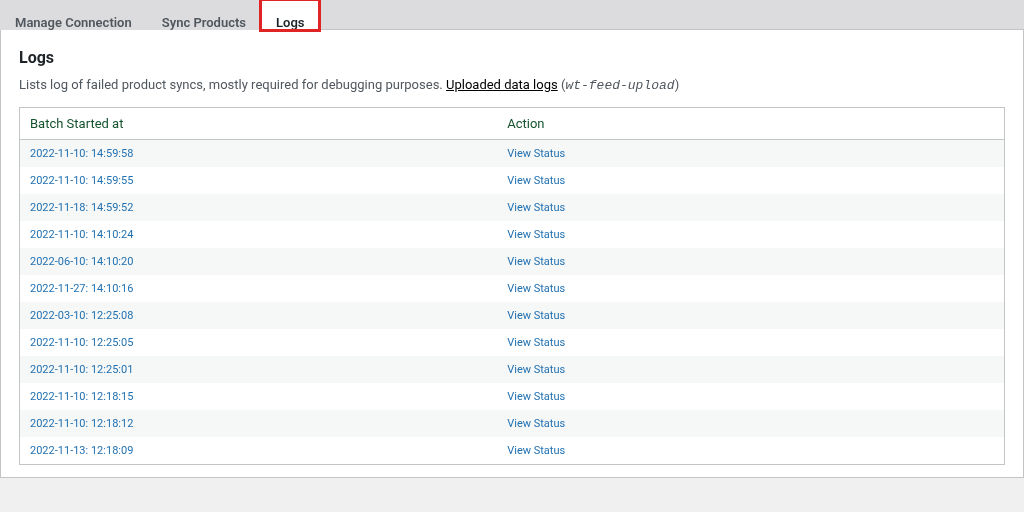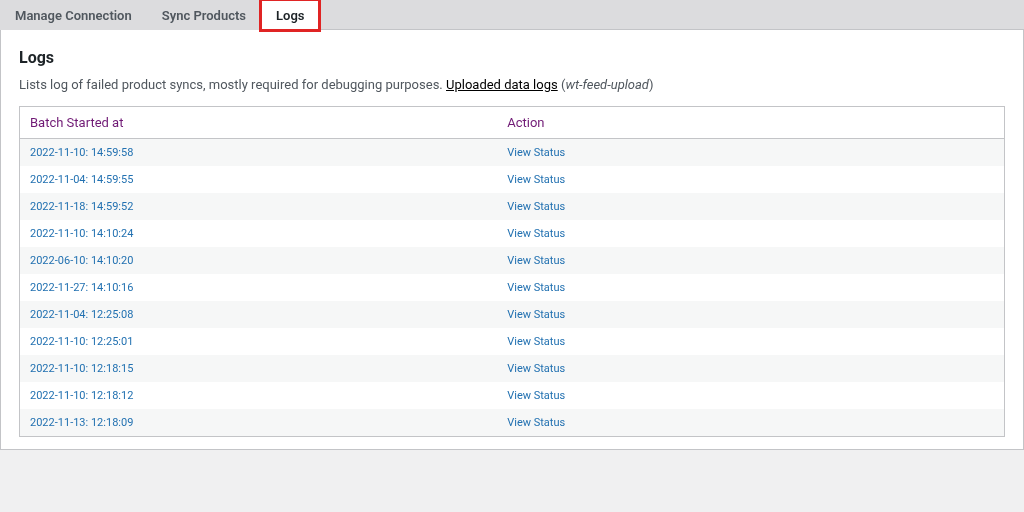--- a/index.html
+++ b/index.html
@@ -19,21 +19,21 @@
     .page-wrap {
       padding: 0;
     }
     .tabs-bar {
       display: flex;
       border-bottom: 1px solid #c3c4c7;
       background: #dcdcde;
       height: 30px;
     }
     .tab {
-      padding: 7px 14px 6px;
+      padding: 14px 14px 6px;
       font-size: 13px;
       font-weight: 600;
       color: #50575e;
       cursor: pointer;
       border: 1px solid transparent;
       border-bottom: none;
       margin-bottom: -1px;
       background: #dcdcde;
     }
     .tab.active {
@@ -63,33 +63,34 @@
       font-size: 13px;
       color: #50575e;
       margin-bottom: 14px;
     }
     .panel-desc a {
       color: #000000;
       text-decoration: underline;
     }
     .panel-desc .slug {
       font-style: italic;
+      font-family: Liberation Mono, monospace;
     }
     table.logs {
       width: 100%;
       border-collapse: collapse;
       border: 1px solid #c3c4c7;
       background: #fff;
       table-layout: fixed;
     }
     table.logs thead th {
       text-align: left;
       font-weight: 400;
       font-size: 13px;
-      color: #701a75;
+      color: #14532d;
       padding: 8px 10px;
       border-bottom: 1px solid #c3c4c7;
       background: #fff;
     }
     table.logs th.col-batch {
       width: 48.5%;
     }
     table.logs tbody tr:nth-child(odd) {
       background: #f6f7f7;
     }
@@ -129,41 +130,45 @@
           <th class="col-batch">Batch Started at</th>
           <th class="col-action">Action</th>
         </tr>
       </thead>
       <tbody id="logs-body">
           <tr>
             <td><a href="#">2022-11-10: 14:59:58</a></td>
             <td><a href="#">View Status</a></td>
           </tr>
           <tr>
-            <td><a href="#">2022-11-04: 14:59:55</a></td>
+            <td><a href="#">2022-11-10: 14:59:55</a></td>
             <td><a href="#">View Status</a></td>
           </tr>
           <tr>
             <td><a href="#">2022-11-18: 14:59:52</a></td>
             <td><a href="#">View Status</a></td>
           </tr>
           <tr>
             <td><a href="#">2022-11-10: 14:10:24</a></td>
             <td><a href="#">View Status</a></td>
           </tr>
           <tr>
             <td><a href="#">2022-06-10: 14:10:20</a></td>
             <td><a href="#">View Status</a></td>
           </tr>
           <tr>
             <td><a href="#">2022-11-27: 14:10:16</a></td>
             <td><a href="#">View Status</a></td>
           </tr>
           <tr>
-            <td><a href="#">2022-11-04: 12:25:08</a></td>
+            <td><a href="#">2022-03-10: 12:25:08</a></td>
+            <td><a href="#">View Status</a></td>
+          </tr>
+          <tr>
+            <td><a href="#">2022-11-10: 12:25:05</a></td>
             <td><a href="#">View Status</a></td>
           </tr>
           <tr>
             <td><a href="#">2022-11-10: 12:25:01</a></td>
             <td><a href="#">View Status</a></td>
           </tr>
           <tr>
             <td><a href="#">2022-11-10: 12:18:15</a></td>
             <td><a href="#">View Status</a></td>
           </tr>

